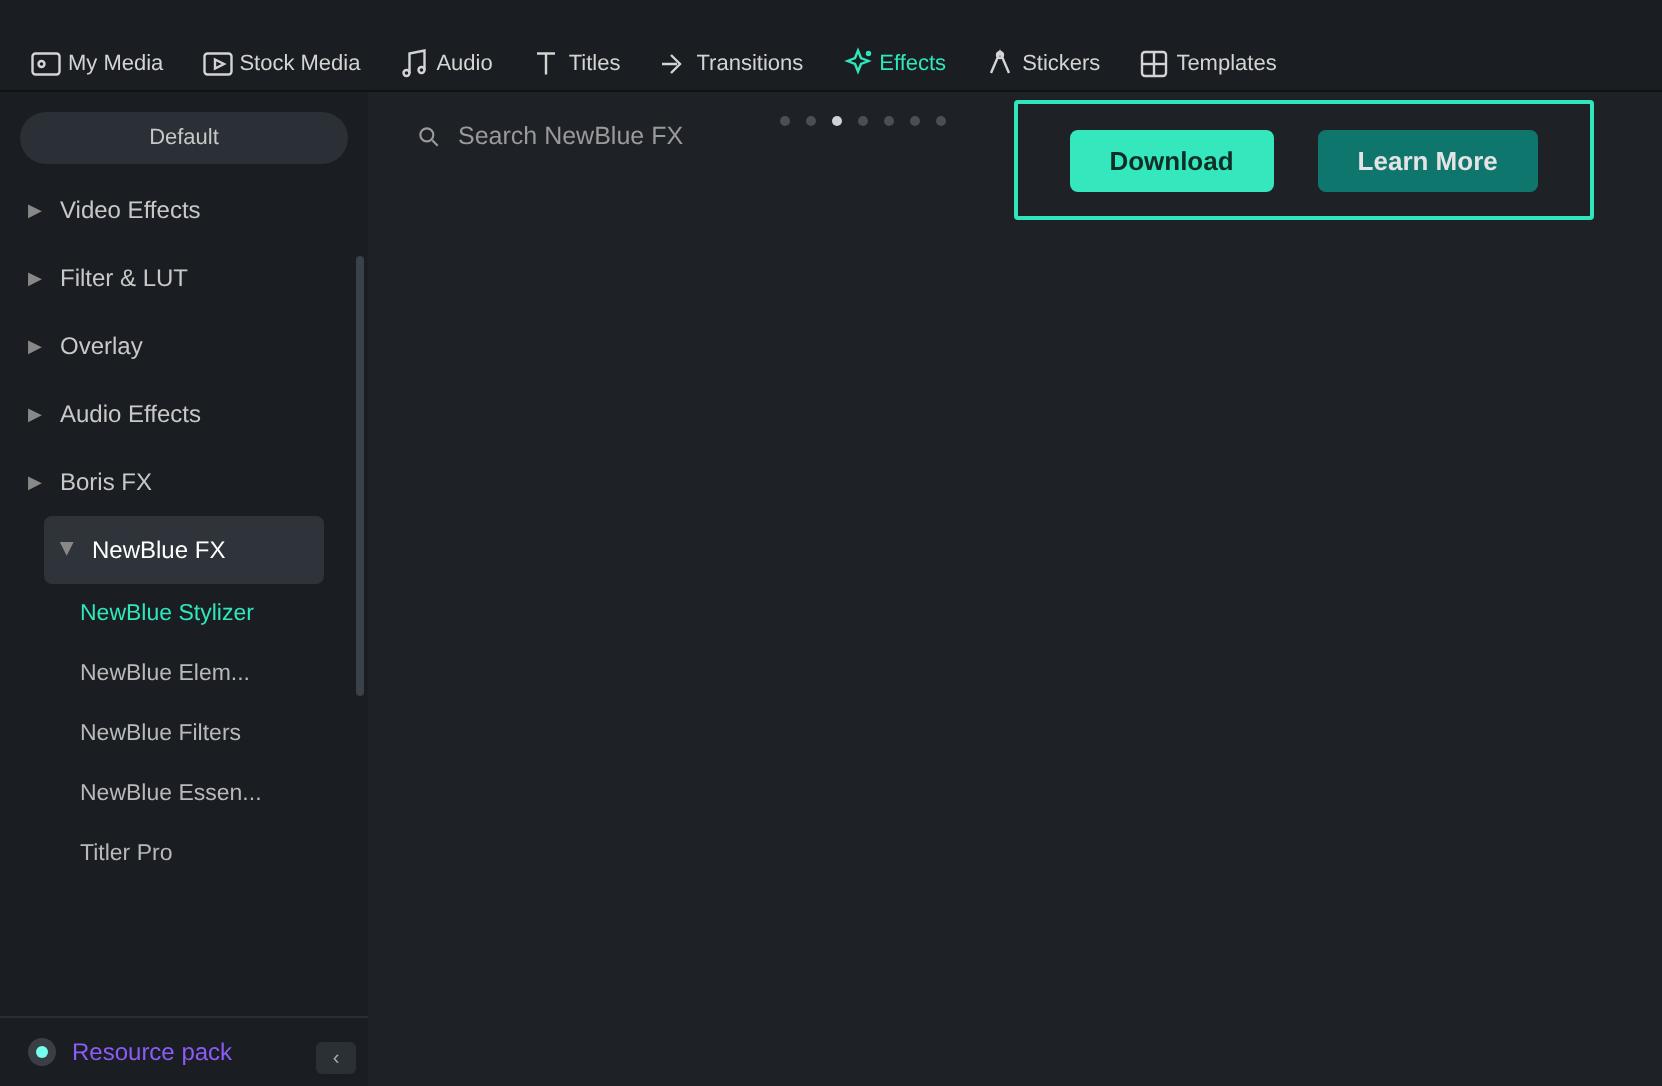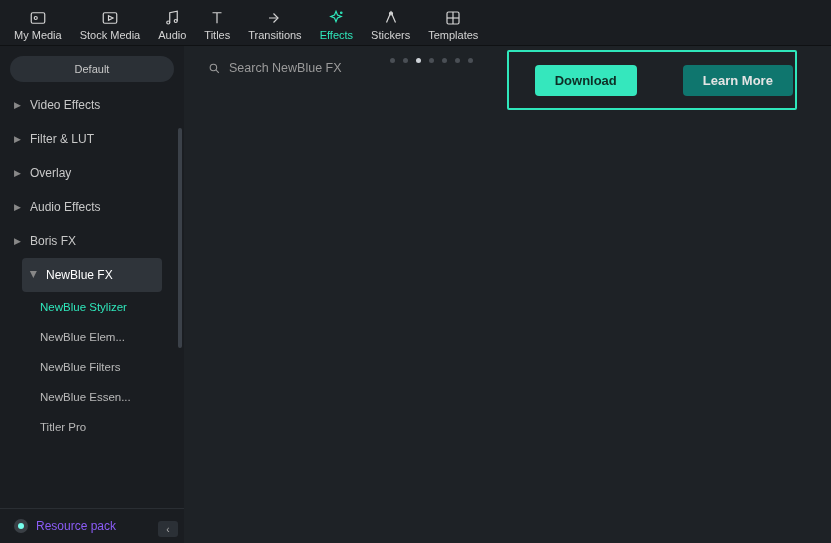--- a/index.html
+++ b/index.html
@@ -15,21 +15,21 @@
   .toolbar {
     display: flex;
     gap: 18px;
     padding: 6px 14px 4px 14px;
     align-items: flex-end;
     height: 46px;
     border-bottom: 1px solid #0f1113;
   }
   .toolbar-item {
     display: flex;
-    flex-direction: column;
+    flex-direction: row;
     align-items: center;
     gap: 2px;
     cursor: pointer;
     color: #d4d4d4;
     font-size: 11px;
   }
   .toolbar-item.active { color: #2fe7bb; }
   .toolbar-item .icon { height: 18px; display:flex; align-items:center; }
   .toolbar-item svg { width: 18px; height: 18px; stroke: currentColor; fill: none; stroke-width: 1.6; }
   .toolbar-item.active svg { stroke: #2fe7bb; }
@@ -231,21 +231,20 @@
     gap:22px;
     border-radius:2px;
   }
   .btn {
     padding: 8px 20px;
     border-radius:4px;
     font-size:13px;
     font-weight:600;
     cursor:pointer;
     border:none;
-    margin-left:24px;
   }
   .btn-primary { background:#35e7bd; color:#0e2e26; }
   .btn-secondary { background:#0f766e; color:#e4e4e4; }
 </style>
 </head>
 <body>
 
 <div class="toolbar">
   <div class="toolbar-item">
     <span class="icon">

